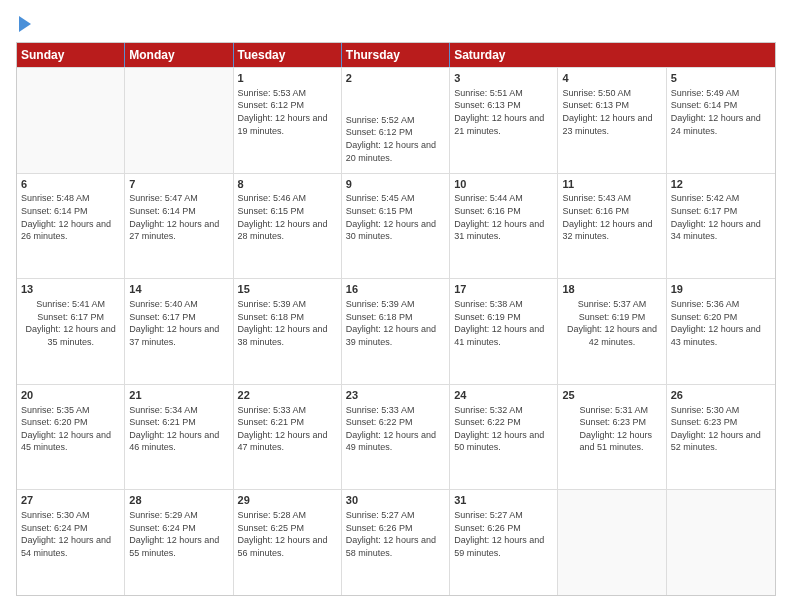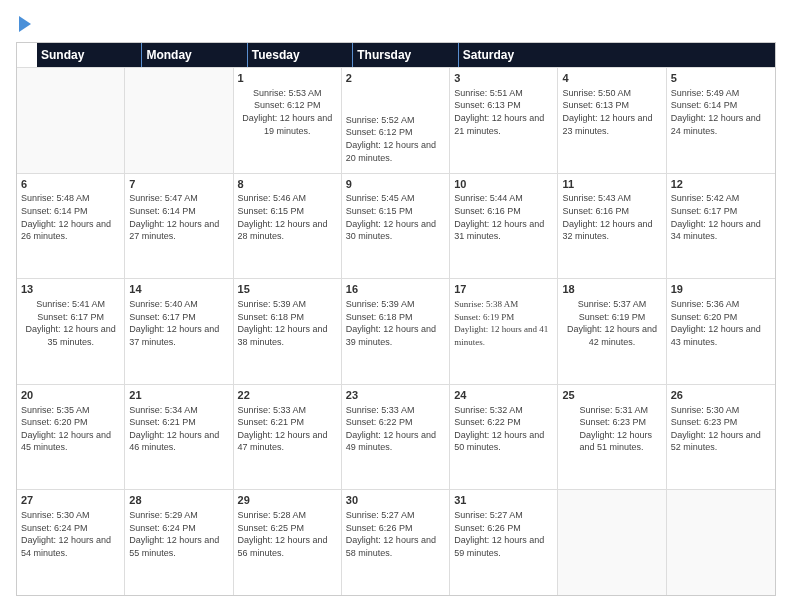--- a/index.html
+++ b/index.html
@@ -40,22 +40,21 @@
     }
     .calendar {
       flex: 1;
       display: flex;
       flex-direction: column;
       border: 1px solid #ccc;
     }
     .cal-header {
       display: grid;
       grid-template-columns: repeat(7, 1fr);
-      background: #0f172a;
-      margin-left: 20px;
+      background: #b91c1c;
     }
     .cal-header-cell {
       color: #fff;
       font-size: 12px;
       font-weight: bold;
       padding: 5px 4px;
       text-align: left;
       border-right: 1px solid #5a8fd0;
     }
     .cal-header-cell:last-child { border-right: none; }
@@ -147,21 +146,21 @@
         <div class="cal-header-cell">Tuesday</div>
         <div class="cal-header-cell">Thursday</div>
         <div class="cal-header-cell">Saturday</div>
       </div>
     <div class="cal-body">
     <div class="cal-row">
           <div class="cal-cell empty"></div>
           <div class="cal-cell empty"></div>
           <div class="cal-cell">
             <div class="day-number">1</div>
-            <div class="cell-info" style="white-space: pre-line; text-align: center;">Sunrise: 5:53 AM
+            <div class="cell-info" style="white-space: pre-line;">Sunrise: 5:53 AM
 Sunset: 6:12 PM
 Daylight: 12 hours and 19 minutes.</div>
           </div>
           <div class="cal-cell">
             <div class="day-number">2</div>
             <div class="cell-info" style="white-space: pre-line; margin-top: 28px;">Sunrise: 5:52 AM
 Sunset: 6:12 PM
 Daylight: 12 hours and 20 minutes.</div>
           </div>
           <div class="cal-cell">
@@ -247,21 +246,21 @@
 Daylight: 12 hours and 38 minutes.</div>
           </div>
           <div class="cal-cell">
             <div class="day-number">16</div>
             <div class="cell-info" style="white-space: pre-line;">Sunrise: 5:39 AM
 Sunset: 6:18 PM
 Daylight: 12 hours and 39 minutes.</div>
           </div>
           <div class="cal-cell">
             <div class="day-number">17</div>
-            <div class="cell-info" style="white-space: pre-line; font-family: Liberation Serif, serif;">Sunrise: 5:38 AM
+            <div class="cell-info" style="white-space: pre-line;">Sunrise: 5:38 AM
 Sunset: 6:19 PM
 Daylight: 12 hours and 41 minutes.</div>
           </div>
           <div class="cal-cell">
             <div class="day-number">18</div>
             <div class="cell-info" style="white-space: pre-line; text-align: center;">Sunrise: 5:37 AM
 Sunset: 6:19 PM
 Daylight: 12 hours and 42 minutes.</div>
           </div>
           <div class="cal-cell">

